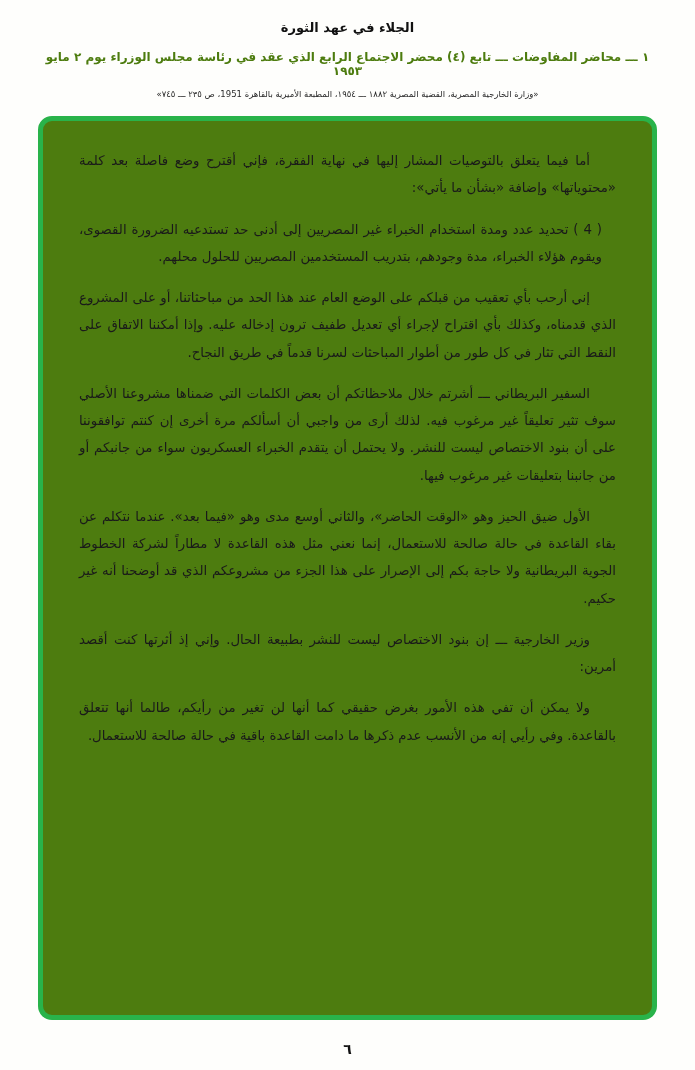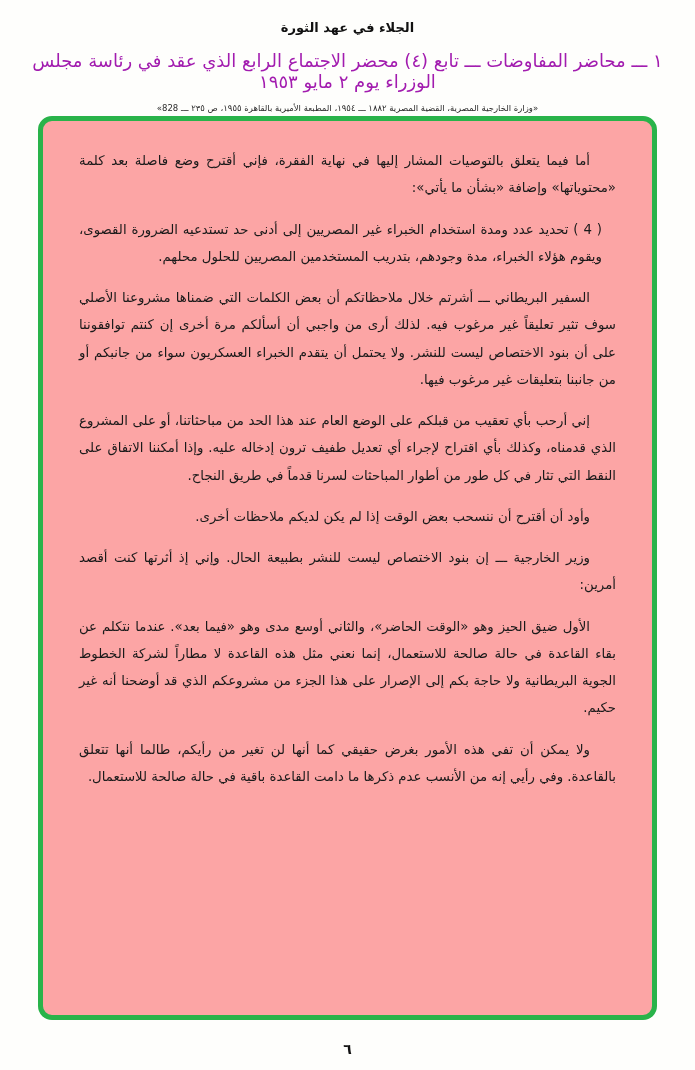--- a/index.html
+++ b/index.html
@@ -24,43 +24,43 @@
   .doc-header {
     text-align: center;
     padding-top: 20px;
   }
   .doc-title {
     font-size: 13px;
     font-weight: bold;
     color: #111;
   }
   .doc-subtitle {
-    font-size: 18px;
-    font-weight: normal;
+    font-size: 12px;
+    font-weight: bold;
     margin-top: 15px;
     padding: 0 30px;
-    color: #a21caf;
+    color: #4d7c0f;
   }
   .doc-source {
     font-size: 8.5px;
     margin-top: 11px;
     color: #2a2a2a;
   }
   .content-box {
     position: absolute;
     top: 116px;
     right: 38px;
     left: 38px;
     height: 904px;
     box-sizing: border-box;
     border: 5px solid #29b34a;
     border-radius: 14px;
     padding: 26px 36px 18px 36px;
     overflow: hidden;
-    background: #fca5a5;
+    background: #4d7c0f;
   }
   .para {
     font-size: 13.3px;
     line-height: 2.05;
     text-align: justify;
     margin: 0 0 14px 0;
     text-indent: 26px;
     color: #1a1a1a;
   }
   .para.list-item {
@@ -84,31 +84,30 @@
   }
 </style>
 </head>
 <body>
 
 <div class="page">
 
   <header class="doc-header">
     <div class="doc-title">الجلاء في عهد الثورة</div>
     <div class="doc-subtitle">١ ـــ محاضر المفاوضات ـــ تابع (٤) محضر الاجتماع الرابع الذي عقد في رئاسة مجلس الوزراء يوم ٢ مايو ١٩٥٣</div>
-    <div class="doc-source">«وزارة الخارجية المصرية، القضية المصرية ١٨٨٢ ـــ ١٩٥٤، المطبعة الأميرية بالقاهرة ١٩٥٥، ص ٢٣٥ ـــ 828»</div>
+    <div class="doc-source">«وزارة الخارجية المصرية، القضية المصرية ١٨٨٢ ـــ ١٩٥٤، المطبعة الأميرية بالقاهرة 1951، ص ٢٣٥ ـــ ٧٤٥»</div>
   </header>
 
   <main class="content-box" style="border-color: rgb(41, 179, 74);">
     <p class="para">أما فيما يتعلق بالتوصيات المشار إليها في نهاية الفقرة، فإني أقترح وضع فاصلة بعد كلمة «محتوياتها» وإضافة «بشأن ما يأتي»:</p>
     <p class="para list-item">( 4 )  تحديد عدد ومدة استخدام الخبراء غير المصريين إلى أدنى حد تستدعيه الضرورة القصوى، ويقوم هؤلاء الخبراء، مدة وجودهم، بتدريب المستخدمين المصريين للحلول محلهم.</p>
+    <p class="para">إني أرحب بأي تعقيب من قبلكم على الوضع العام عند هذا الحد من مباحثاتنا، أو على المشروع الذي قدمناه، وكذلك بأي اقتراح لإجراء أي تعديل طفيف ترون إدخاله عليه. وإذا أمكننا الاتفاق على النقط التي تثار في كل طور من أطوار المباحثات لسرنا قدماً في طريق النجاح.</p>
     <p class="para">السفير البريطاني ـــ أشرتم خلال ملاحظاتكم أن بعض الكلمات التي ضمناها مشروعنا الأصلي سوف تثير تعليقاً غير مرغوب فيه. لذلك أرى من واجبي أن أسألكم مرة أخرى إن كنتم توافقوننا على أن بنود الاختصاص ليست للنشر. ولا يحتمل أن يتقدم الخبراء العسكريون سواء من جانبكم أو من جانبنا بتعليقات غير مرغوب فيها.</p>
-    <p class="para">إني أرحب بأي تعقيب من قبلكم على الوضع العام عند هذا الحد من مباحثاتنا، أو على المشروع الذي قدمناه، وكذلك بأي اقتراح لإجراء أي تعديل طفيف ترون إدخاله عليه. وإذا أمكننا الاتفاق على النقط التي تثار في كل طور من أطوار المباحثات لسرنا قدماً في طريق النجاح.</p>
-    <p class="para">وأود أن أقترح أن ننسحب بعض الوقت إذا لم يكن لديكم ملاحظات أخرى.</p>
+    <p class="para">الأول ضيق الحيز وهو «الوقت الحاضر»، والثاني أوسع مدى وهو «فيما بعد». عندما نتكلم عن بقاء القاعدة في حالة صالحة للاستعمال، إنما نعني مثل هذه القاعدة لا مطاراً لشركة الخطوط الجوية البريطانية ولا حاجة بكم إلى الإصرار على هذا الجزء من مشروعكم الذي قد أوضحنا أنه غير حكيم.</p>
     <p class="para">وزير الخارجية ـــ إن بنود الاختصاص ليست للنشر بطبيعة الحال. وإني إذ أثرتها كنت أقصد أمرين:</p>
-    <p class="para">الأول ضيق الحيز وهو «الوقت الحاضر»، والثاني أوسع مدى وهو «فيما بعد». عندما نتكلم عن بقاء القاعدة في حالة صالحة للاستعمال، إنما نعني مثل هذه القاعدة لا مطاراً لشركة الخطوط الجوية البريطانية ولا حاجة بكم إلى الإصرار على هذا الجزء من مشروعكم الذي قد أوضحنا أنه غير حكيم.</p>
     <p class="para">ولا يمكن أن تفي هذه الأمور بغرض حقيقي كما أنها لن تغير من رأيكم، طالما أنها تتعلق بالقاعدة. وفي رأيي إنه من الأنسب عدم ذكرها ما دامت القاعدة باقية في حالة صالحة للاستعمال.</p>
   </main>
 
   <footer class="doc-footer">
     <span class="page-number">٦</span>
   </footer>
 
 </div>
 
 </body></html>

